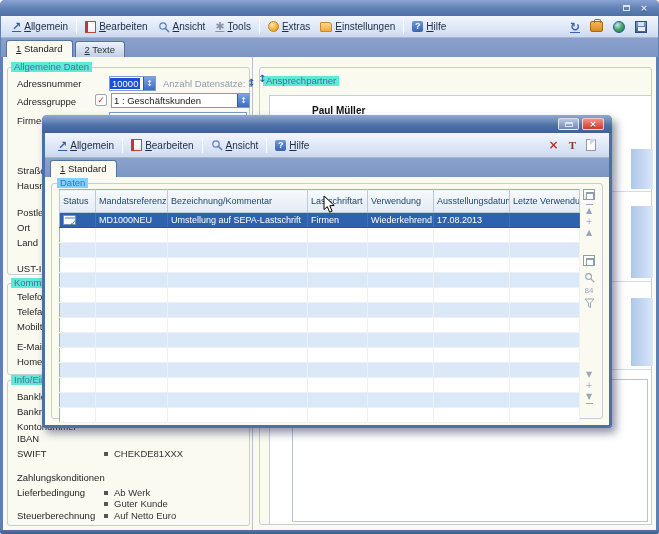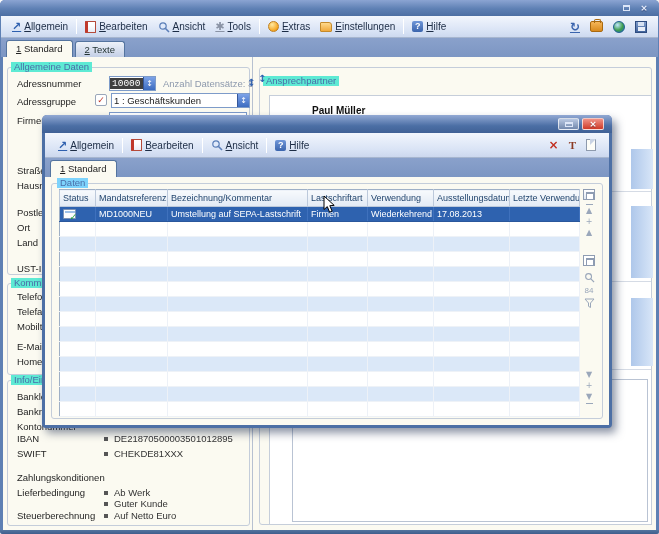--- a/index.html
+++ b/index.html
@@ -49,21 +49,21 @@
   .content{position:absolute;left:3px;top:57px;width:653px;height:473px;background:#fbfaf1;}
   .abs{position:absolute;}
   .grp{position:absolute;border:1px solid #c4cdda;border-radius:3px;}
   .grp-label{position:absolute;background:#5eead4;color:#4a6ea8;padding:0 3px;font-size:9.5px;line-height:10px;}
   .lbl{position:absolute;color:#252525;font-size:9.5px;white-space:nowrap;}
   .gray{color:#8d99ad;}
   .bullet{display:inline-block;width:4px;height:4px;background:#555;margin-right:6px;vertical-align:1px;}
   .val{color:#333;font-size:9.5px;white-space:nowrap;}
   .input{position:absolute;background:#fff;border:1px solid #7d9bc9;height:15px;font-size:9.5px;display:flex;align-items:center;}
   .input .txt{padding:0 2px;}
-  .selget{background:#404040;color:#fff;padding:0 2px;font-family:Liberation Mono, monospace;}
+  .selget{background:#1d4ed8;color:#fff;padding:0 2px;}
   .spin{width:12px;height:100%;margin-left:auto;background:linear-gradient(#7da3e8,#3c6cc0);border-left:1px solid #35579a;color:#fff;font-size:8px;line-height:13px;text-align:center;}
   .chk{position:absolute;width:12px;height:12px;background:#fff;border:1px solid #9aa7ba;border-radius:2px;color:#c0392b;font-size:9px;line-height:11px;text-align:center;font-weight:bold;}
   .updown{position:absolute;color:#2e5fae;font-weight:bold;font-size:10px;}
   .divider{position:absolute;left:249px;top:0;width:1px;height:473px;background:#b7c1d1;}
   
   .searchbar{position:absolute;display:flex;align-items:center;gap:4px;padding:0 6px;
      background:linear-gradient(#e9f1fc,#cfdff7);border:1px solid #a9c0e4;border-radius:8px;height:17px;}
   .search-ph{font-style:italic;color:#9aa3b2;}
   .cards{position:absolute;background:#fff;border:1px solid #c6ceda;}
   .card-sep{position:absolute;height:1px;background:#d5dbe5;}
@@ -85,21 +85,21 @@
   .dlg-tabstrip{position:absolute;left:3px;top:43px;width:564px;height:19px;background:linear-gradient(#8aa1cb,#7c96c3);display:flex;align-items:flex-end;padding-left:5px;}
   .dlg-content{position:absolute;left:3px;top:62px;width:564px;height:248px;background:#fbfaf1;}
   .dlg-content .grp-label{background:#7dd3fc;}
   .redx{color:#c23022;font-weight:bold;font-size:12px;}
   .brownT{color:#8b3a22;font-weight:bold;font-size:11px;font-family:"Liberation Serif",serif;}
   .i-doc{width:10px;height:12px;background:#fdfdf8;border:1px solid #8e9aad;position:relative;}
   .i-doc::after{content:"";position:absolute;right:-1px;top:-1px;border:3px solid;border-color:#c9d3e4 transparent transparent #c9d3e4;}
   
   .grid{position:absolute;border-collapse:collapse;table-layout:fixed;background:#fff;font-size:9px;}
   .grid th{background:linear-gradient(#f7fafd,#e2eaf5);color:#23466e;font-weight:normal;text-align:left;
-     border:1px solid #bcc9db;border-top:1px solid #9fb0c6;padding:1px 3px;height:17px;overflow:hidden;white-space:nowrap;}
+     border:1px solid #bcc9db;border-top:1px solid #9fb0c6;padding:1px 3px;height:23px;overflow:hidden;white-space:nowrap;}
   .grid td{border-right:1px solid #edf1f7;border-bottom:1px solid #eef2f7;padding:0 3px;height:15px;overflow:hidden;white-space:nowrap;color:#234;}
   .grid{border:1px solid #9fb0c6;}
   tr.selrow td{background:#2e62af;color:#fff;border-right-color:#3f71bd;border-bottom-color:#2a579c;}
   tr.alt td{background:#dbe8f8;}
   .statico{display:inline-block;width:13px;height:10px;background:#fdfdfd;border:1px solid #7c92b5;border-radius:1px;position:relative;vertical-align:-2px;}
   .statico::before{content:"";position:absolute;left:1px;top:1px;width:10px;height:2px;background:#9ec1e8;}
   .statico .ck{position:absolute;right:-2px;bottom:-3px;color:#1e9e3a;font-size:9px;font-weight:bold;line-height:8px;}
   
   .navstrip{position:absolute;display:flex;flex-direction:column;align-items:center;color:#9aa7ba;}
   .navico{font-size:8px;line-height:11px;color:#9aa7ba;text-align:center;width:12px;}
@@ -217,21 +217,20 @@
     <div class="lbl" style="left:14px;top:284px;">E-Mail-Adresse</div>
     <div class="lbl" style="left:14px;top:299px;">Homepage</div>
 
     <div class="grp" style="left:4px;top:323px;width:243px;height:146px;"></div>
     <div class="grp-label" style="left:8px;top:318px;">Info/Einstellungen</div>
     <div class="lbl" style="left:14px;top:334px;">Bankleitzahl</div>
     <div class="lbl" style="left:14px;top:349px;">Bankname</div>
     <div class="lbl" style="left:14px;top:364px;">Kontonummer</div>
 
     <div class="lbl" style="left:14px;top:376px;">IBAN</div>
-    <div class="lbl" style="left:101px;top:376px;"><span class="bullet"></span><span class="val">DE21870500003501012895</span></div>
     <div class="lbl" style="left:14px;top:391px;">SWIFT</div>
     <div class="lbl" style="left:101px;top:391px;"><span class="bullet"></span><span class="val">CHEKDE81XXX</span></div>
     <div class="lbl" style="left:14px;top:415px;">Zahlungskonditionen</div>
     <div class="lbl" style="left:101px;top:415px;margin-top:26px;"><span class="bullet"></span><span class="val">Guter Kunde</span></div>
     <div class="lbl" style="left:14px;top:430px;">Lieferbedingung</div>
     <div class="lbl" style="left:101px;top:430px;"><span class="bullet"></span><span class="val">Ab Werk</span></div>
     <div class="lbl" style="left:14px;top:453px;">Steuerberechnung</div>
     <div class="lbl" style="left:101px;top:453px;"><span class="bullet"></span><span class="val">Auf Netto Euro</span></div>
 
     <div class="grp" style="left:256px;top:10px;width:393px;height:458px;"></div>

